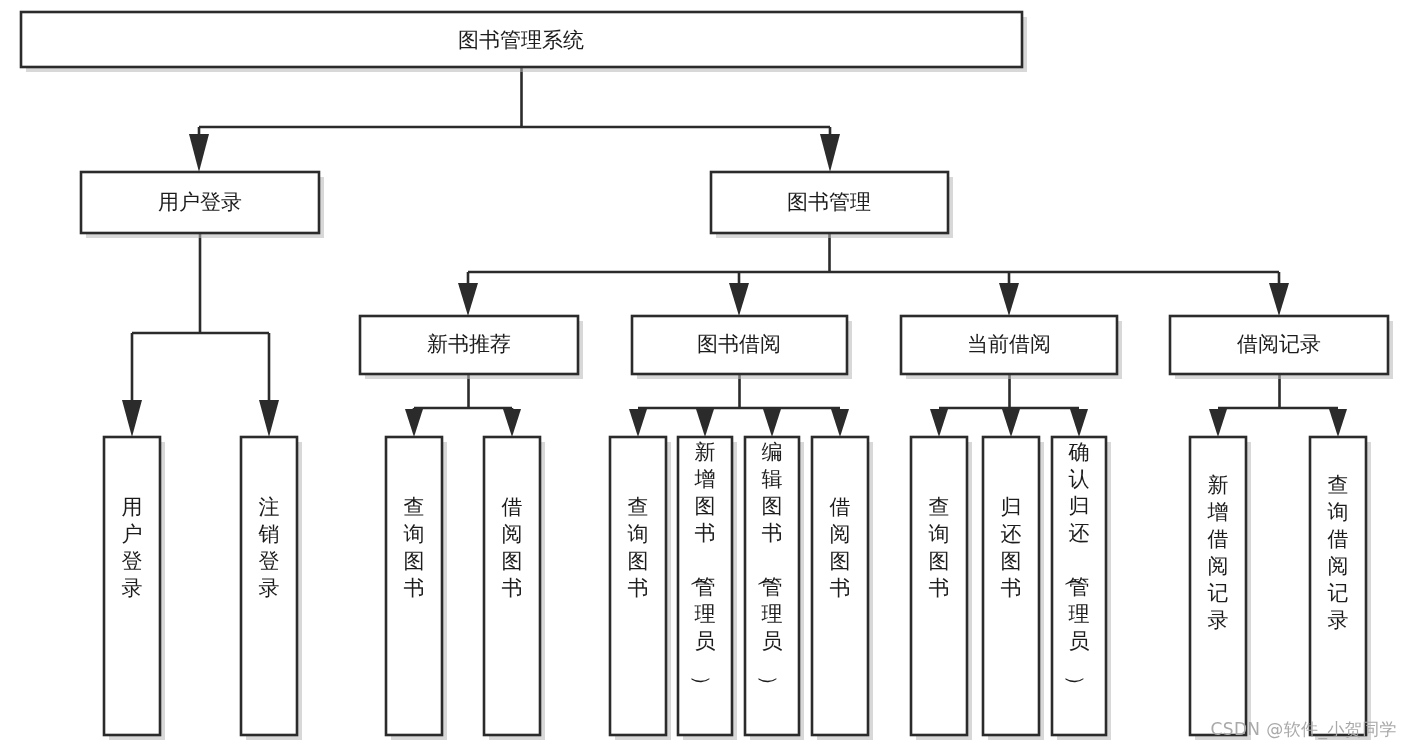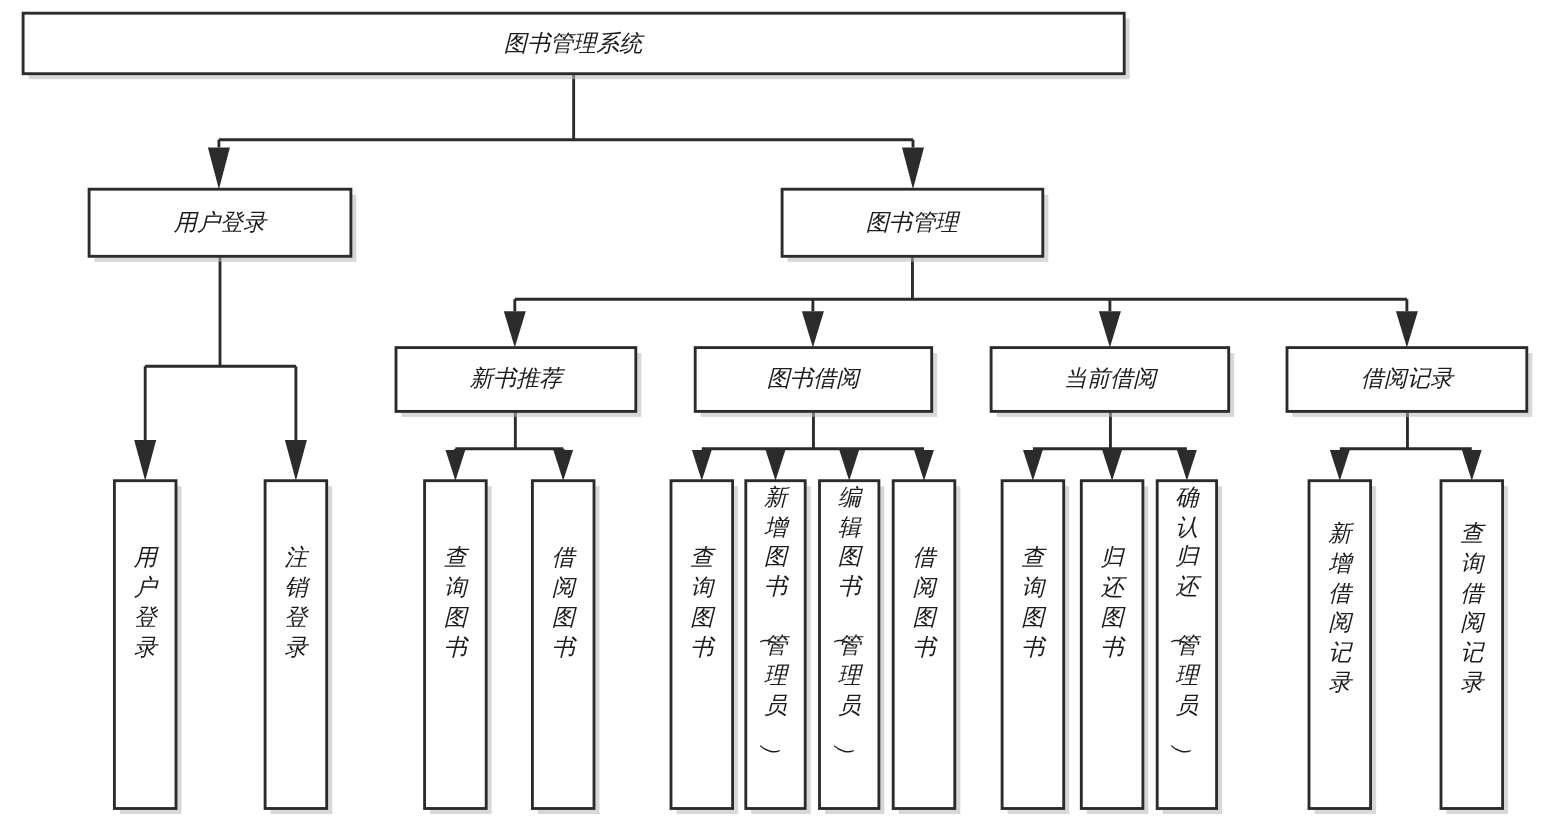--- a/index.html
+++ b/index.html
@@ -13,21 +13,20 @@
     position: relative;
     font-family: "DejaVu Sans", "Liberation Sans", sans-serif;
     overflow: hidden;
   }
   #diagram-root {
     position: absolute;
     left: 0;
     top: 0;
     width: 1405px;
     height: 747px;
-    font-style: italic;
   }
   svg.flow {
     display: block;
     width: 1405px;
     height: 747px;
   }
   .node-box {
     fill: #ffffff;
     stroke: #2b2b2b;
     stroke-width: 2.6;
@@ -249,13 +248,14 @@
     </g>
 
     <g>
       <rect class="node-shadow" x="1315" y="442" width="56" height="298"></rect>
       <rect class="node-box" x="1310" y="437" width="56" height="298"></rect>
       <text class="node-label-v" x="1338" y="492"><tspan x="1338" dy="0">查</tspan><tspan x="1338" dy="27">询</tspan><tspan x="1338" dy="27">借</tspan><tspan x="1338" dy="27">阅</tspan><tspan x="1338" dy="27">记</tspan><tspan x="1338" dy="27">录</tspan></text>
     </g>
 
   </svg>
 
+  <div class="watermark">CSDN @软件_小贺同学</div>
 </div>
 
 </body></html>

